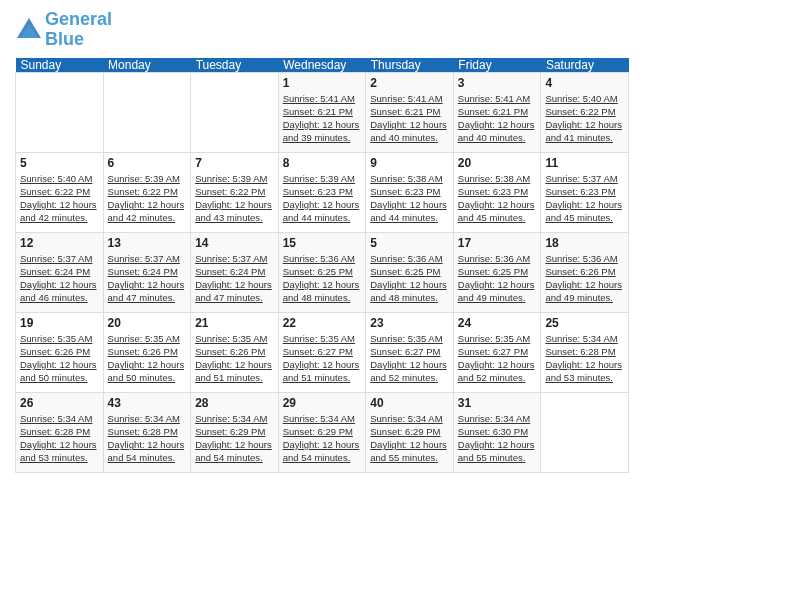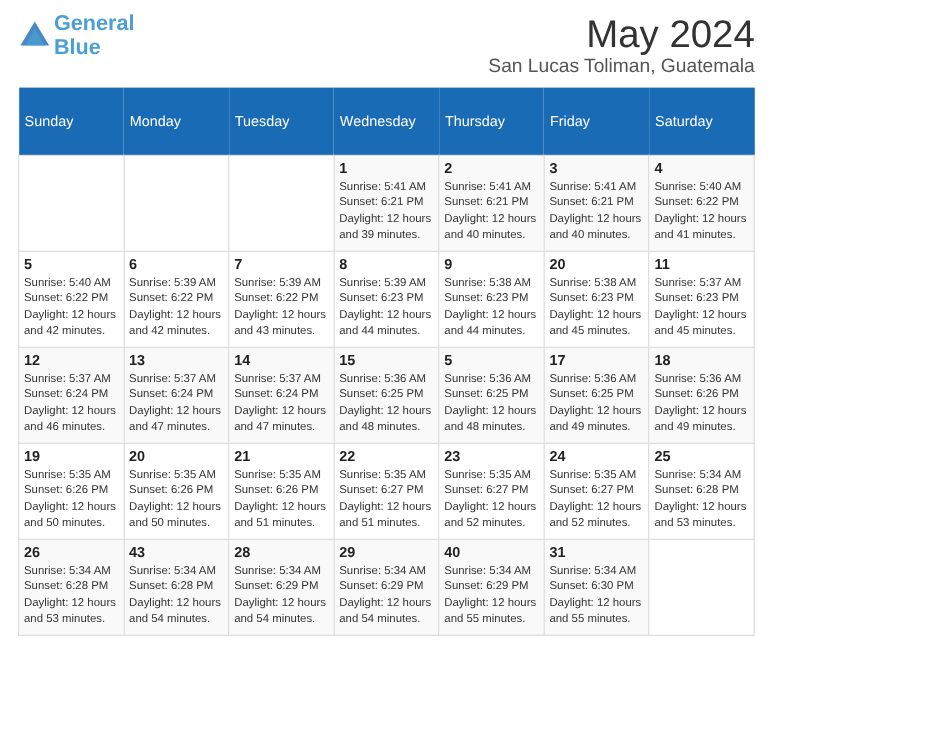--- a/index.html
+++ b/index.html
@@ -52,21 +52,21 @@
     }
     table {
       width: 100%;
       border-collapse: collapse;
       font-size: 10.5px;
     }
     thead tr th {
       background-color: #1a6bb5;
       color: #fff;
       text-align: left;
-      padding: 21px 5px;
+      padding: 0 5px;
       font-size: 12px;
       font-weight: normal;
     }
     tbody tr td {
       border: 1px solid #ddd;
       vertical-align: top;
       padding: 3px 4px;
       height: 80px;
       width: calc(100% / 7);
       background: #fff;
@@ -77,20 +77,21 @@
     .day-num {
       font-size: 12px;
       font-weight: bold;
       color: #222;
       margin-bottom: 2px;
     }
     .day-detail {
       font-size: 9.5px;
       color: #333;
       line-height: 1.4;
+      text-decoration: underline;
     }
     .empty-cell {
       background: #fff !important;
     }
   </style>
 </head>
 <body>
 
 <div class="page">
   <div class="header">
@@ -98,24 +99,20 @@
       <svg class="logo-icon" viewBox="0 0 28 28">
         <polygon points="14,2 26,22 2,22" fill="#1a6bb5" opacity="0.8"></polygon>
         <polygon points="14,8 22,22 6,22" fill="#4a9fd4" opacity="0.7"></polygon>
       </svg>
       <div>
         <div class="logo-text">
           <span>General</span><br><span>Blue</span>
         </div>
       </div>
     </div>
-    <div class="title-block">
-      <div class="main-title">May 2024</div>
-      <div class="subtitle">San Lucas Toliman, Guatemala</div>
-    </div>
   </div>
 
   <table>
     <thead>
       <tr>
       <th>Sunday</th>
           <th>Monday</th>
           <th>Tuesday</th>
           <th>Wednesday</th>
           <th>Thursday</th>

